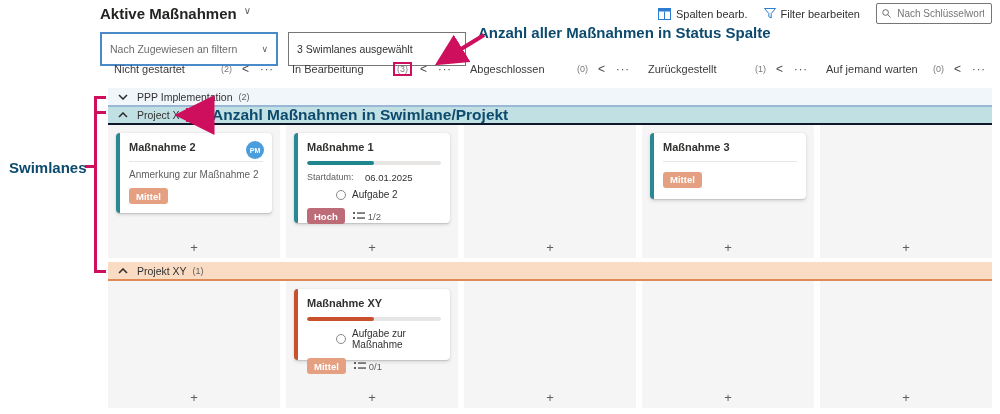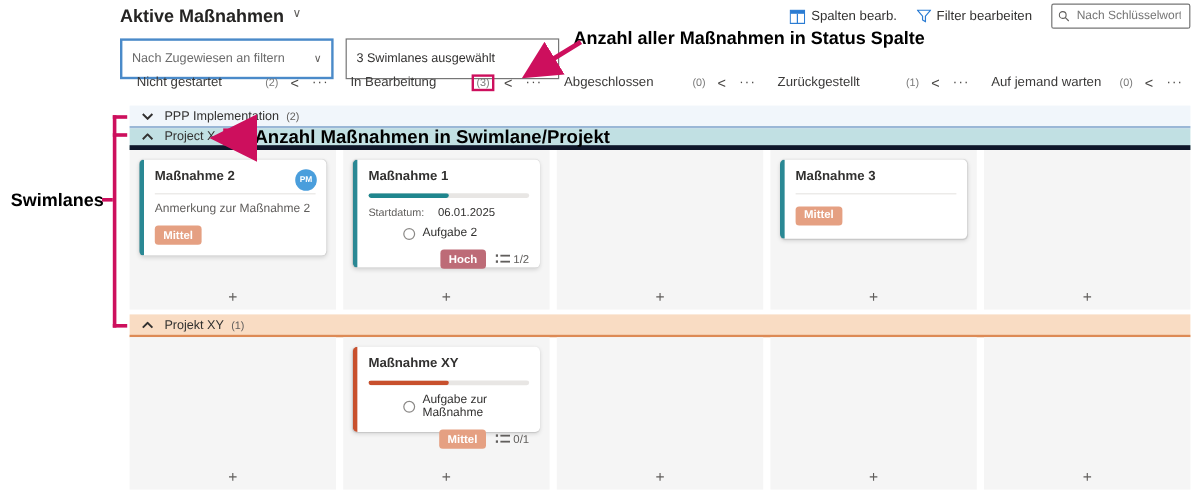--- a/index.html
+++ b/index.html
@@ -33,21 +33,21 @@
   .colhead .cnt{font-size:9px;color:#7a7a7a;margin-right:10px;}
   .colhead .cnt.hl{border:2px solid #cd0f5d;padding:0 2px;margin-right:8px;}
   .colhead .chev{font-size:12px;color:#484644;margin-right:11px;cursor:pointer;}
   .colhead .dots{font-size:11px;color:#484644;letter-spacing:1px;cursor:pointer;}
 
   .lanehead{display:flex;align-items:center;padding-left:10px;box-sizing:border-box;cursor:pointer;}
   .lanehead .lname{font-size:10.5px;color:#323130;margin-left:9px;}
   .lanehead .lcnt{font-size:9px;color:#605e5c;margin-left:6px;}
   .lanehead .lcnt.hl{border:2px solid #cd0f5d;padding:0 2px;}
   #lane-ppp{height:19px;background:#f1f6fb;border-bottom:2px solid #9ab7d6;}
-  #lane-projx{height:18px;background:#c1e0e3;border-bottom:4px solid #0f172a;}
+  #lane-projx{height:18px;background:#c1e0e3;border-bottom:2px solid #0f172a;}
   #lane-projxy{height:19px;background:#f9dcc3;border-bottom:2px solid #dd8a55;margin-top:4px;}
 
   .content1{height:133px;}
   .content2{height:127px;}
   .lane{flex:1;background:#f5f5f5;position:relative;}
   .addbtn{position:absolute;bottom:4px;left:50%;transform:translateX(-50%);
           font-size:13px;color:#605e5c;cursor:pointer;line-height:13px;}
 
   
   .card{position:relative;margin:8px 8px 0 8px;background:#fff;border-radius:4px;
@@ -65,25 +65,25 @@
           background:#4a9edc;color:#fff;font-size:7px;font-weight:bold;
           display:flex;align-items:center;justify-content:center;}
   .progress{height:4px;background:#e8e6e4;border-radius:2px;margin:8px 0 7px 0;overflow:hidden;}
   .progress .fill{height:100%;width:50%;border-radius:2px;background:#1f868e;}
   .progress .fill.orange{background:#c8502d;}
   .daterow{display:flex;align-items:flex-start;margin-bottom:6px;}
   .daterow .dlbl{font-size:9px;color:#605e5c;width:58px;}
   .daterow .dval{font-size:9.5px;color:#323130;}
   .taskrow{display:flex;align-items:center;gap:6px;font-size:10px;color:#323130;margin-bottom:8px;margin-left:29px;}
   .cbox{width:10px;height:10px;border:1px solid #8a8886;border-radius:50%;box-sizing:border-box;flex:0 0 auto;}
-  .badgerow{display:flex;align-items:center;gap:8px;justify-content:flex-end;}
+  .badgerow{display:flex;align-items:center;gap:8px;}
   .fraction{display:flex;align-items:center;gap:3px;font-size:9.5px;color:#605e5c;}
 
   
-  .ann{position:absolute;font-size:15px;font-weight:bold;color:#000000;white-space:nowrap;}
+  .ann{position:absolute;font-size:15px;font-weight:bold;color:#0c4a6e;white-space:nowrap;}
   #ann-status{left:478px;top:24px;}
   #ann-swimlane{left:212px;top:106px;font-size:15.5px;}
   #ann-swimlanes-label{left:9px;top:159px;}
   .pinkbit{position:absolute;background:#cd0f5d;}
   svg.arrow{position:absolute;overflow:visible;}
 </style>
 </head>
 <body>
 
 <div class="stage">

